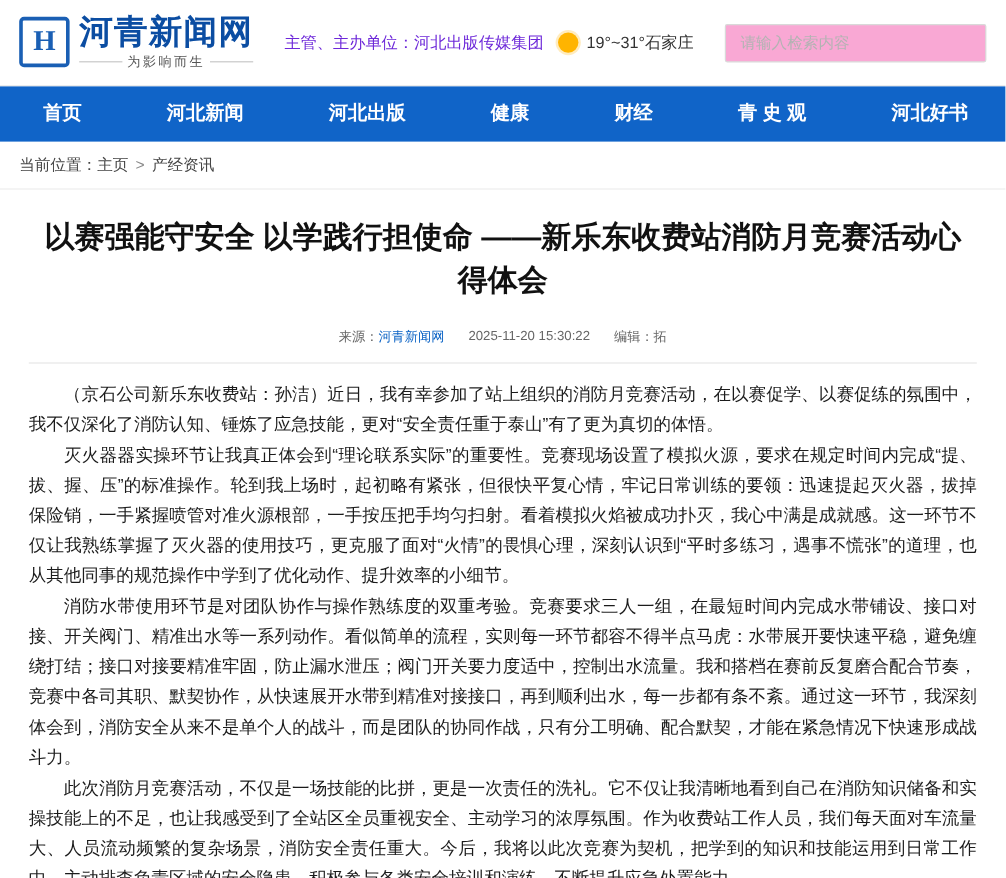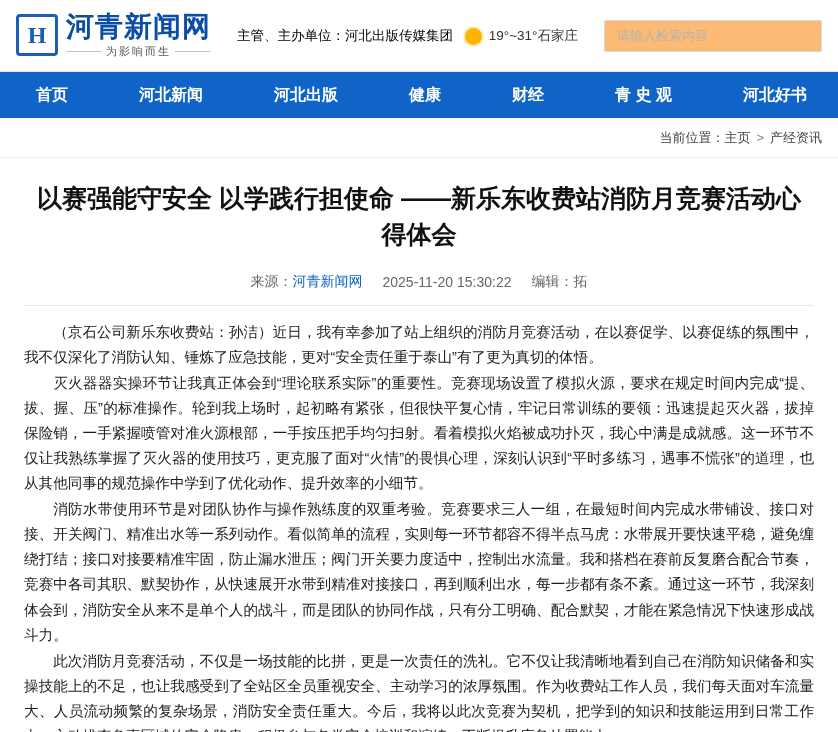--- a/index.html
+++ b/index.html
@@ -60,46 +60,46 @@
   }
   .logo-sub-line { flex: 1; height: 1px; background: #c7c7c7; min-width: 18px; }
   .logo-sub {
     font-size: 11px;
     color: #555;
     letter-spacing: 2px;
     white-space: nowrap;
   }
   .sponsor {
     font-size: 13.5px;
-    color: #000000;
+    color: #6d28d9;
     margin-left: 6px;
   }
   .weather {
     display: flex;
-    align-items: flex-end;
+    align-items: center;
     gap: 7px;
     margin-left: auto;
     margin-right: 26px;
     font-size: 13.5px;
     color: #333;
   }
   .sun-icon {
     width: 17px; height: 17px;
     border-radius: 50%;
     background: #ffb400;
     position: relative;
     display: inline-block;
     box-shadow: 0 0 0 2px rgba(255,180,0,0.25);
   }
   .search-box {
     width: 218px;
     height: 32px;
     border: 1px solid #d9d9d9;
     border-radius: 2px;
-    background: #fdba74;
+    background: #f9a8d4;
     display: flex;
     align-items: center;
     padding: 0 10px;
   }
   .search-box input {
     border: none;
     outline: none;
     width: 100%;
     font-size: 13px;
     color: #333;
@@ -129,21 +129,20 @@
 
   
   .breadcrumb {
     height: 40px;
     display: flex;
     align-items: center;
     padding: 0 16px;
     font-size: 13px;
     color: #444;
     border-bottom: 1px solid #ededed;
-    justify-content: flex-end;
   }
   .breadcrumb .sep { margin: 0 6px; color: #888; }
   .breadcrumb a { color: #444; text-decoration: none; }
 
   
   .article { padding: 22px 24px 0 24px; }
   .article-title {
     font-size: 25px;
     font-weight: bold;
     line-height: 1.45;
@@ -151,21 +150,21 @@
     color: #111;
     font-family: "Liberation Sans", sans-serif;
     padding: 0 10px;
   }
   .meta {
     margin-top: 20px;
     display: flex;
     justify-content: center;
     align-items: center;
     gap: 20px;
-    font-size: 14px;
+    font-size: 11px;
     color: #666;
   }
   .meta .src-name { color: #0b63c5; }
   .divider {
     margin-top: 14px;
     border-top: 1px solid #e6e6e6;
   }
   .body-text {
     margin-top: 14px;
     font-size: 14.6px;

